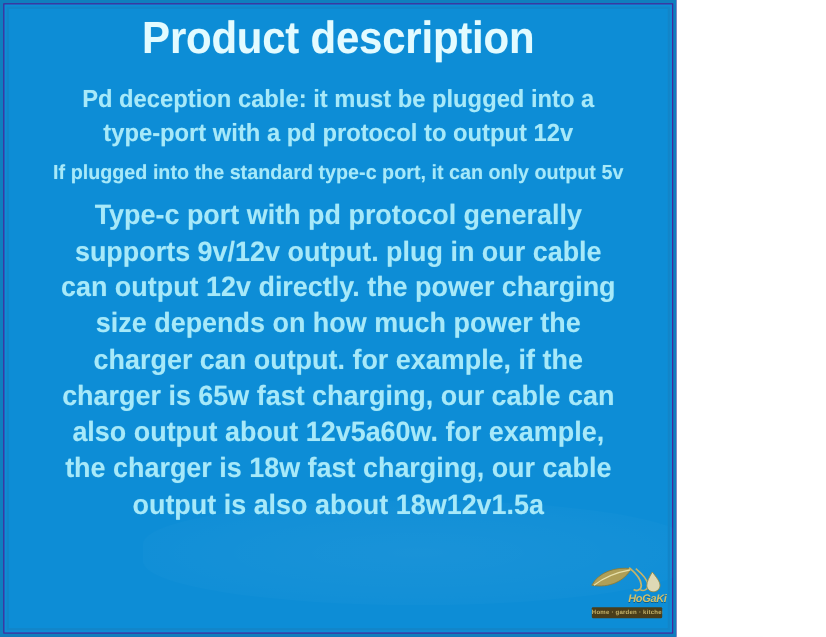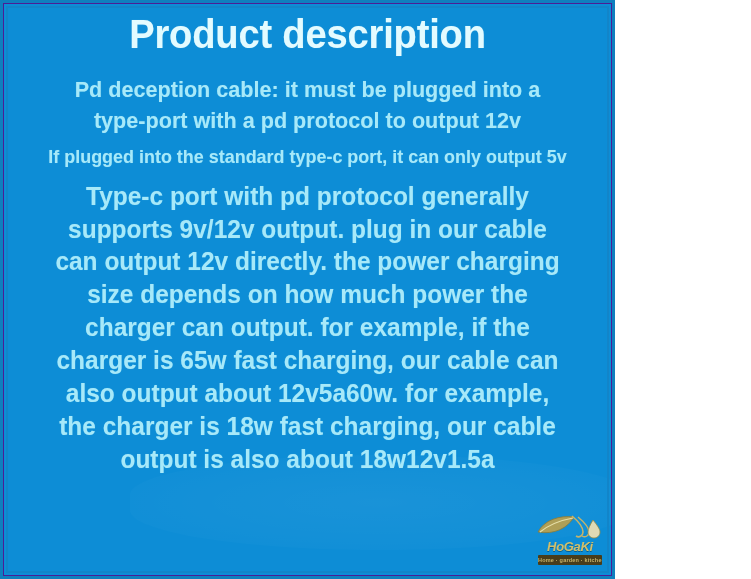--- a/index.html
+++ b/index.html
@@ -126,28 +126,29 @@
     opacity: 0.96;
   }
   .brand-mark {
     display: block;
     width: 72px;
     height: 30px;
     margin: 0 auto;
   }
   .brand-name {
     display: block;
-    font-size: 13px;
+    font-size: 10px;
     font-weight: bold;
     font-style: italic;
     color: #d8c268;
     line-height: 1.05;
     letter-spacing: -0.3px;
     text-shadow: 0 1px 0 rgba(0,0,0,0.35);
     margin-top: -1px;
+    text-align: right;
   }
   .brand-tagline {
     display: block;
     margin: 1px auto 0 auto;
     background: #4c3a13;
     color: #cdb566;
     font-size: 5.5px;
     font-weight: bold;
     letter-spacing: 0.2px;
     line-height: 1.9;

